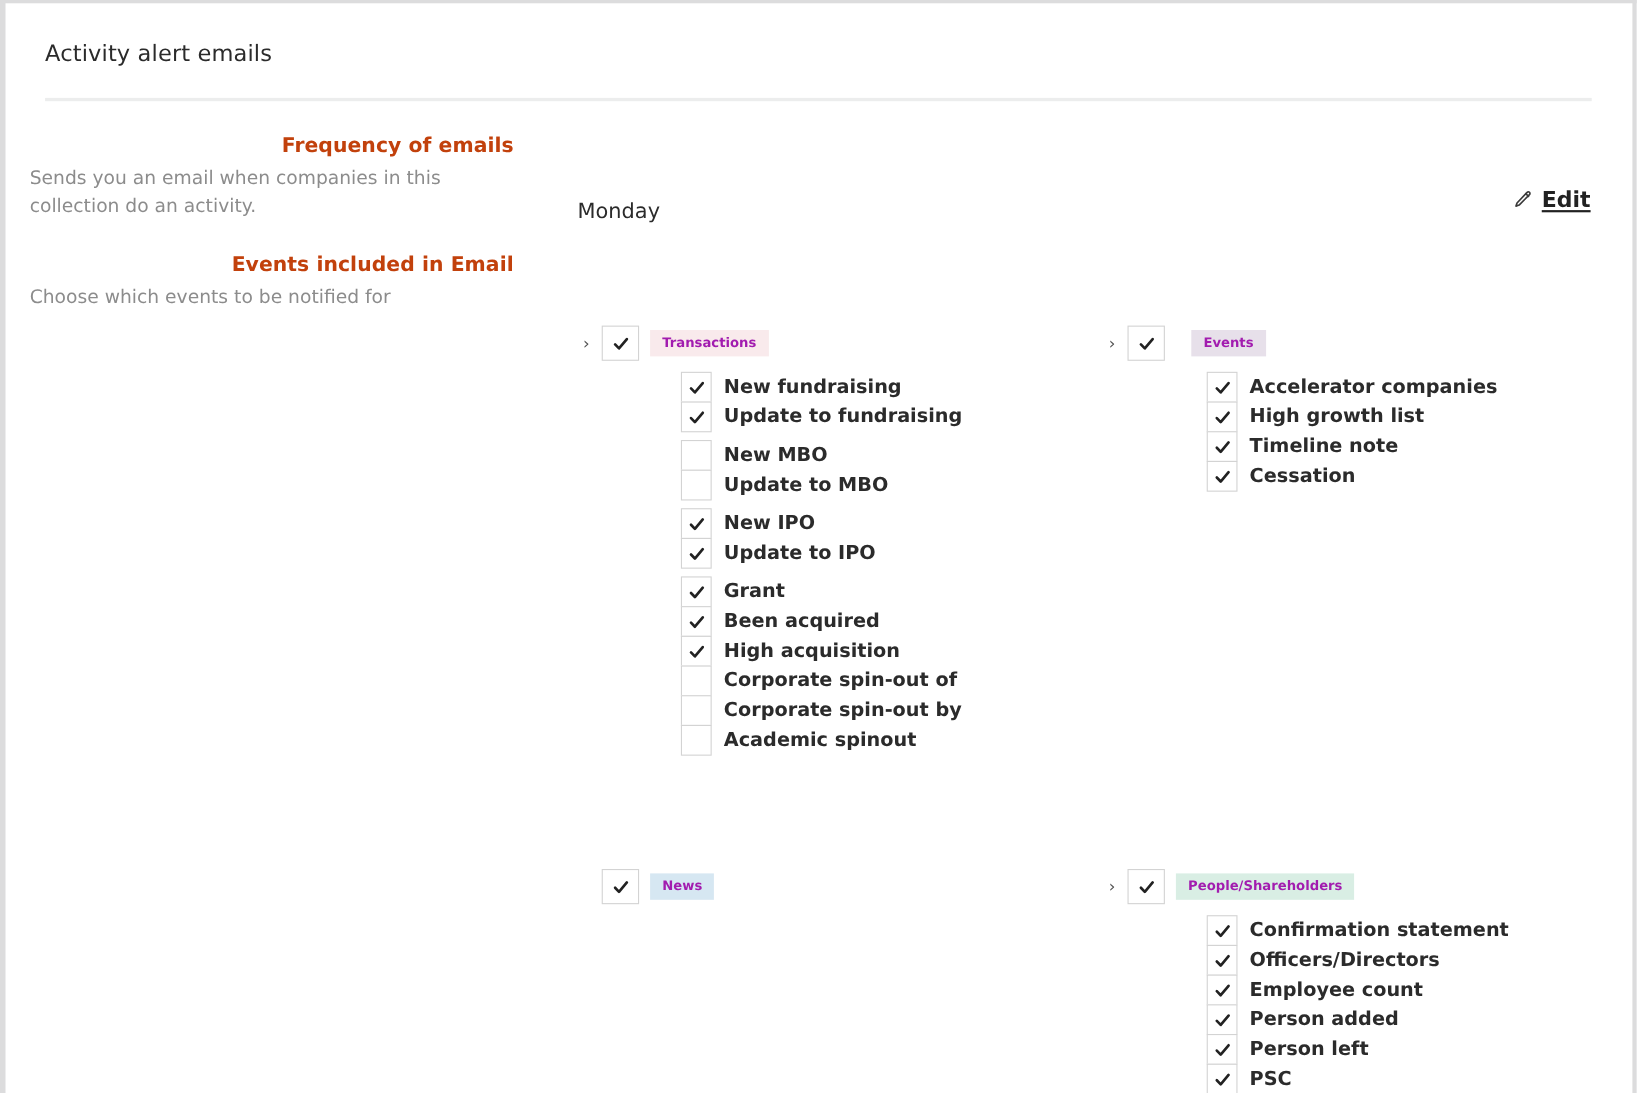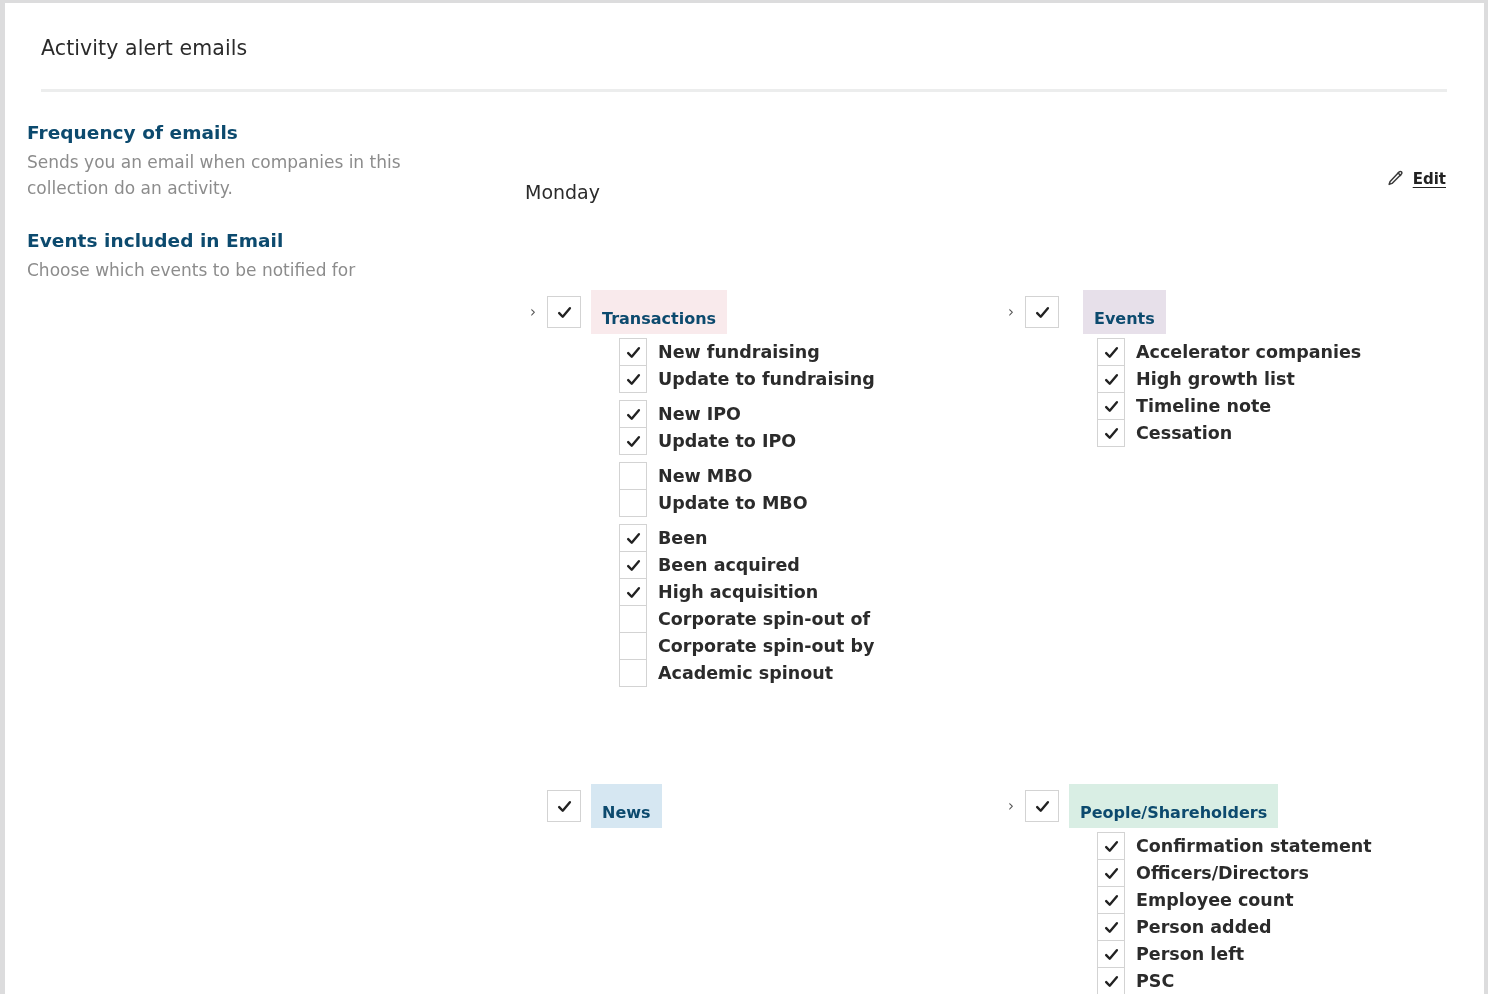--- a/index.html
+++ b/index.html
@@ -49,25 +49,26 @@
   }
 
   
   .left-col {
     position: absolute;
     left: 22px;
     top: 118px;
     width: 440px;
   }
   .section-heading {
-    color: #0c4a6e;
+    color: #c2410c;
     font-size: 18.5px;
     font-weight: 700;
     letter-spacing: 0.05px;
     line-height: 1.35;
+    text-align: right;
   }
   .section-desc {
     color: #8c8c8c;
     font-size: 17px;
     font-weight: 400;
     line-height: 1.53;
     max-width: 380px;
     margin-top: 3px;
   }
   .left-block + .left-block { margin-top: 28px; }
@@ -105,21 +106,21 @@
     user-select: none;
   }
   .pencil-icon {
     display: inline-block;
     width: 19px;
     height: 19px;
     color: #3a3a3a;
   }
   .pencil-icon svg { display: block; width: 19px; height: 19px; }
   .edit-label {
-    font-size: 15px;
+    font-size: 20px;
     font-weight: 700;
     color: #222;
     text-decoration: underline;
     text-underline-offset: 3px;
   }
 
   
   .tree-grid {
     position: relative;
     width: 963px;
@@ -167,24 +168,24 @@
   .cbox .tick {
     display: block;
     width: 17px;
     height: 17px;
     color: #222;
   }
   .cbox .tick svg { display: block; width: 17px; height: 17px; }
 
   .group-badge {
     margin-left: 10px;
-    padding: 19px 11px 5px 11px;
-    font-size: 16px;
+    padding: 4px 11px 5px 11px;
+    font-size: 12px;
     font-weight: 700;
-    color: #0c4a6e;
+    color: #a21caf;
     line-height: 1.25;
     white-space: nowrap;
   }
 
   
   .child-list { margin-top: 12px; margin-left: 57px; }
   .child-group + .child-group { margin-top: 8px; }
   .child-row {
     display: flex;
     align-items: center;
@@ -270,60 +271,60 @@
                       <svg viewBox="0 0 24 24" fill="none" stroke="currentColor" stroke-width="3.4" stroke-linecap="round" stroke-linejoin="round">
                         <path d="M4.5 12.8l5 5.2L19.6 6"></path>
                       </svg>
                     </span>
                   </div>
                   <span class="child-label">Update to fundraising</span>
                 </div>
               </div>
               <div class="child-group">
                 <div class="child-row">
-                  <div class="cbox">
-                    <span class="tick">
-                      <svg viewBox="0 0 24 24" fill="none" stroke="currentColor" stroke-width="3.4" stroke-linecap="round" stroke-linejoin="round">
-                        <path d="M4.5 12.8l5 5.2L19.6 6"></path>
-                      </svg>
-                    </span>
-                  </div>
-                  <span class="child-label">New IPO</span>
-                </div>
-                <div class="child-row">
-                  <div class="cbox">
-                    <span class="tick">
-                      <svg viewBox="0 0 24 24" fill="none" stroke="currentColor" stroke-width="3.4" stroke-linecap="round" stroke-linejoin="round">
-                        <path d="M4.5 12.8l5 5.2L19.6 6"></path>
-                      </svg>
-                    </span>
-                  </div>
-                  <span class="child-label">Update to IPO</span>
-                </div>
-              </div>
-              <div class="child-group">
-                <div class="child-row">
                   <div class="cbox unchecked"></div>
                   <span class="child-label">New MBO</span>
                 </div>
                 <div class="child-row">
                   <div class="cbox unchecked"></div>
                   <span class="child-label">Update to MBO</span>
                 </div>
               </div>
               <div class="child-group">
                 <div class="child-row">
                   <div class="cbox">
                     <span class="tick">
                       <svg viewBox="0 0 24 24" fill="none" stroke="currentColor" stroke-width="3.4" stroke-linecap="round" stroke-linejoin="round">
                         <path d="M4.5 12.8l5 5.2L19.6 6"></path>
                       </svg>
                     </span>
                   </div>
-                  <span class="child-label">Been</span>
+                  <span class="child-label">New IPO</span>
+                </div>
+                <div class="child-row">
+                  <div class="cbox">
+                    <span class="tick">
+                      <svg viewBox="0 0 24 24" fill="none" stroke="currentColor" stroke-width="3.4" stroke-linecap="round" stroke-linejoin="round">
+                        <path d="M4.5 12.8l5 5.2L19.6 6"></path>
+                      </svg>
+                    </span>
+                  </div>
+                  <span class="child-label">Update to IPO</span>
+                </div>
+              </div>
+              <div class="child-group">
+                <div class="child-row">
+                  <div class="cbox">
+                    <span class="tick">
+                      <svg viewBox="0 0 24 24" fill="none" stroke="currentColor" stroke-width="3.4" stroke-linecap="round" stroke-linejoin="round">
+                        <path d="M4.5 12.8l5 5.2L19.6 6"></path>
+                      </svg>
+                    </span>
+                  </div>
+                  <span class="child-label">Grant</span>
                 </div>
                 <div class="child-row">
                   <div class="cbox">
                     <span class="tick">
                       <svg viewBox="0 0 24 24" fill="none" stroke="currentColor" stroke-width="3.4" stroke-linecap="round" stroke-linejoin="round">
                         <path d="M4.5 12.8l5 5.2L19.6 6"></path>
                       </svg>
                     </span>
                   </div>
                   <span class="child-label">Been acquired</span>

